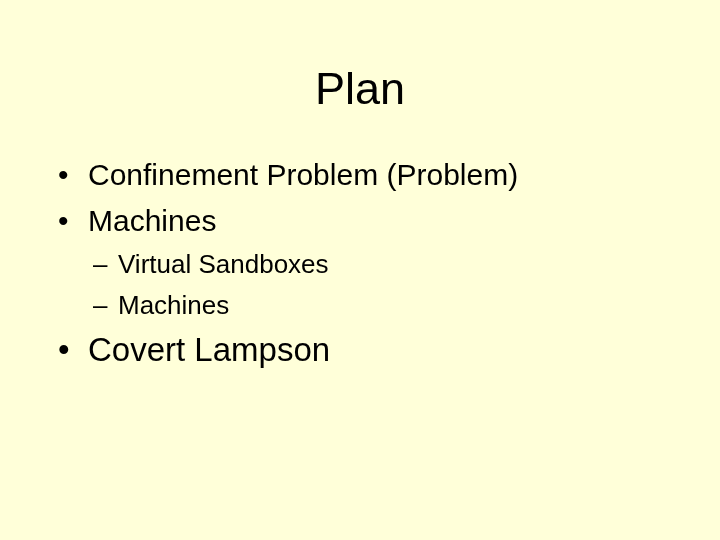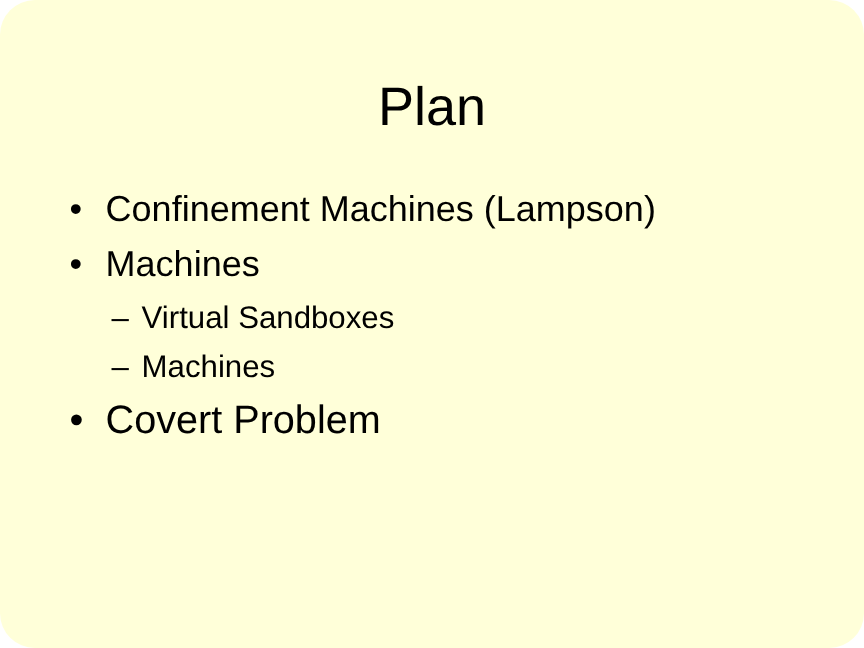--- a/index.html
+++ b/index.html
@@ -69,42 +69,42 @@
   }
   .pos-b0 { top: 157px; }
   .pos-b1 { top: 203px; }
   .pos-s0 { top: 249px; }
   .pos-s1 { top: 290px; }
   .pos-b2 { top: 330px; }
 </style>
 </head>
 <body>
 
-<div class="slide" style="background: rgb(255, 255, 217); color: rgb(0, 0, 0); border-radius: 29px;">
+<div class="slide" style="background: rgb(255, 255, 217); color: rgb(0, 0, 0);">
 
   <div class="slide-title">Plan</div>
 
   <div class="line lvl1 pos-b0">
     <span class="marker">•</span>
-    <span class="text">Confinement Machines (Lampson)</span>
+    <span class="text">Confinement Problem (Problem)</span>
   </div>
 
   <div class="line lvl1 pos-b1">
     <span class="marker">•</span>
     <span class="text">Machines</span>
   </div>
 
   <div class="line lvl2 pos-s0">
     <span class="marker">–</span>
     <span class="text">Virtual Sandboxes</span>
   </div>
 
   <div class="line lvl2 pos-s1">
     <span class="marker">–</span>
     <span class="text">Machines</span>
   </div>
 
   <div class="line lvl1-big pos-b2">
     <span class="marker">•</span>
-    <span class="text">Covert Problem</span>
+    <span class="text">Covert Lampson</span>
   </div>
 
 </div>
 
 </body></html>

